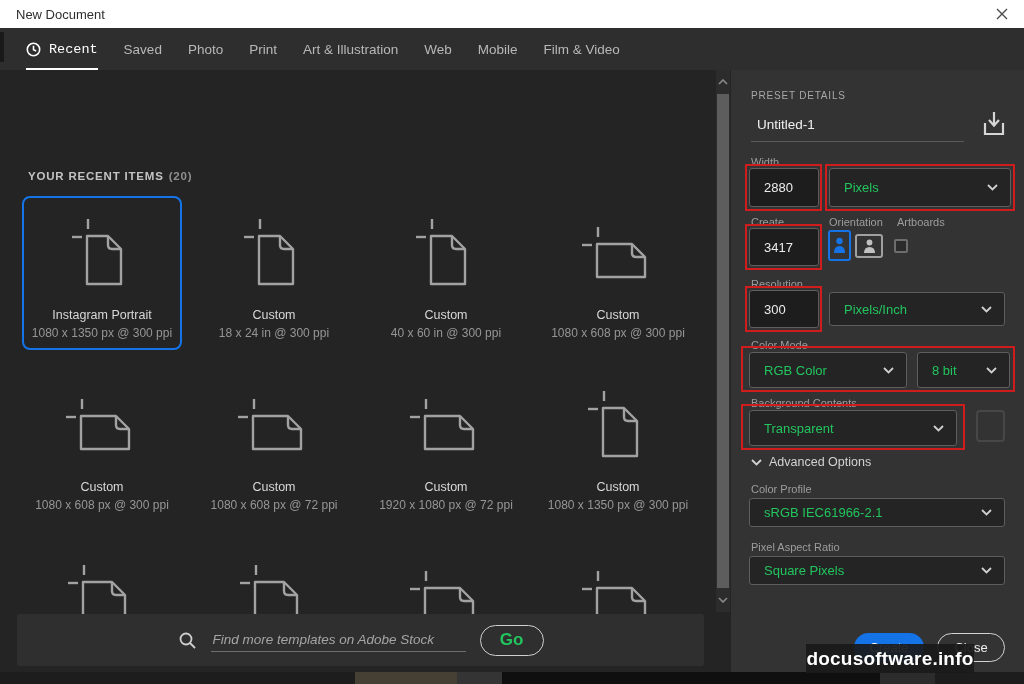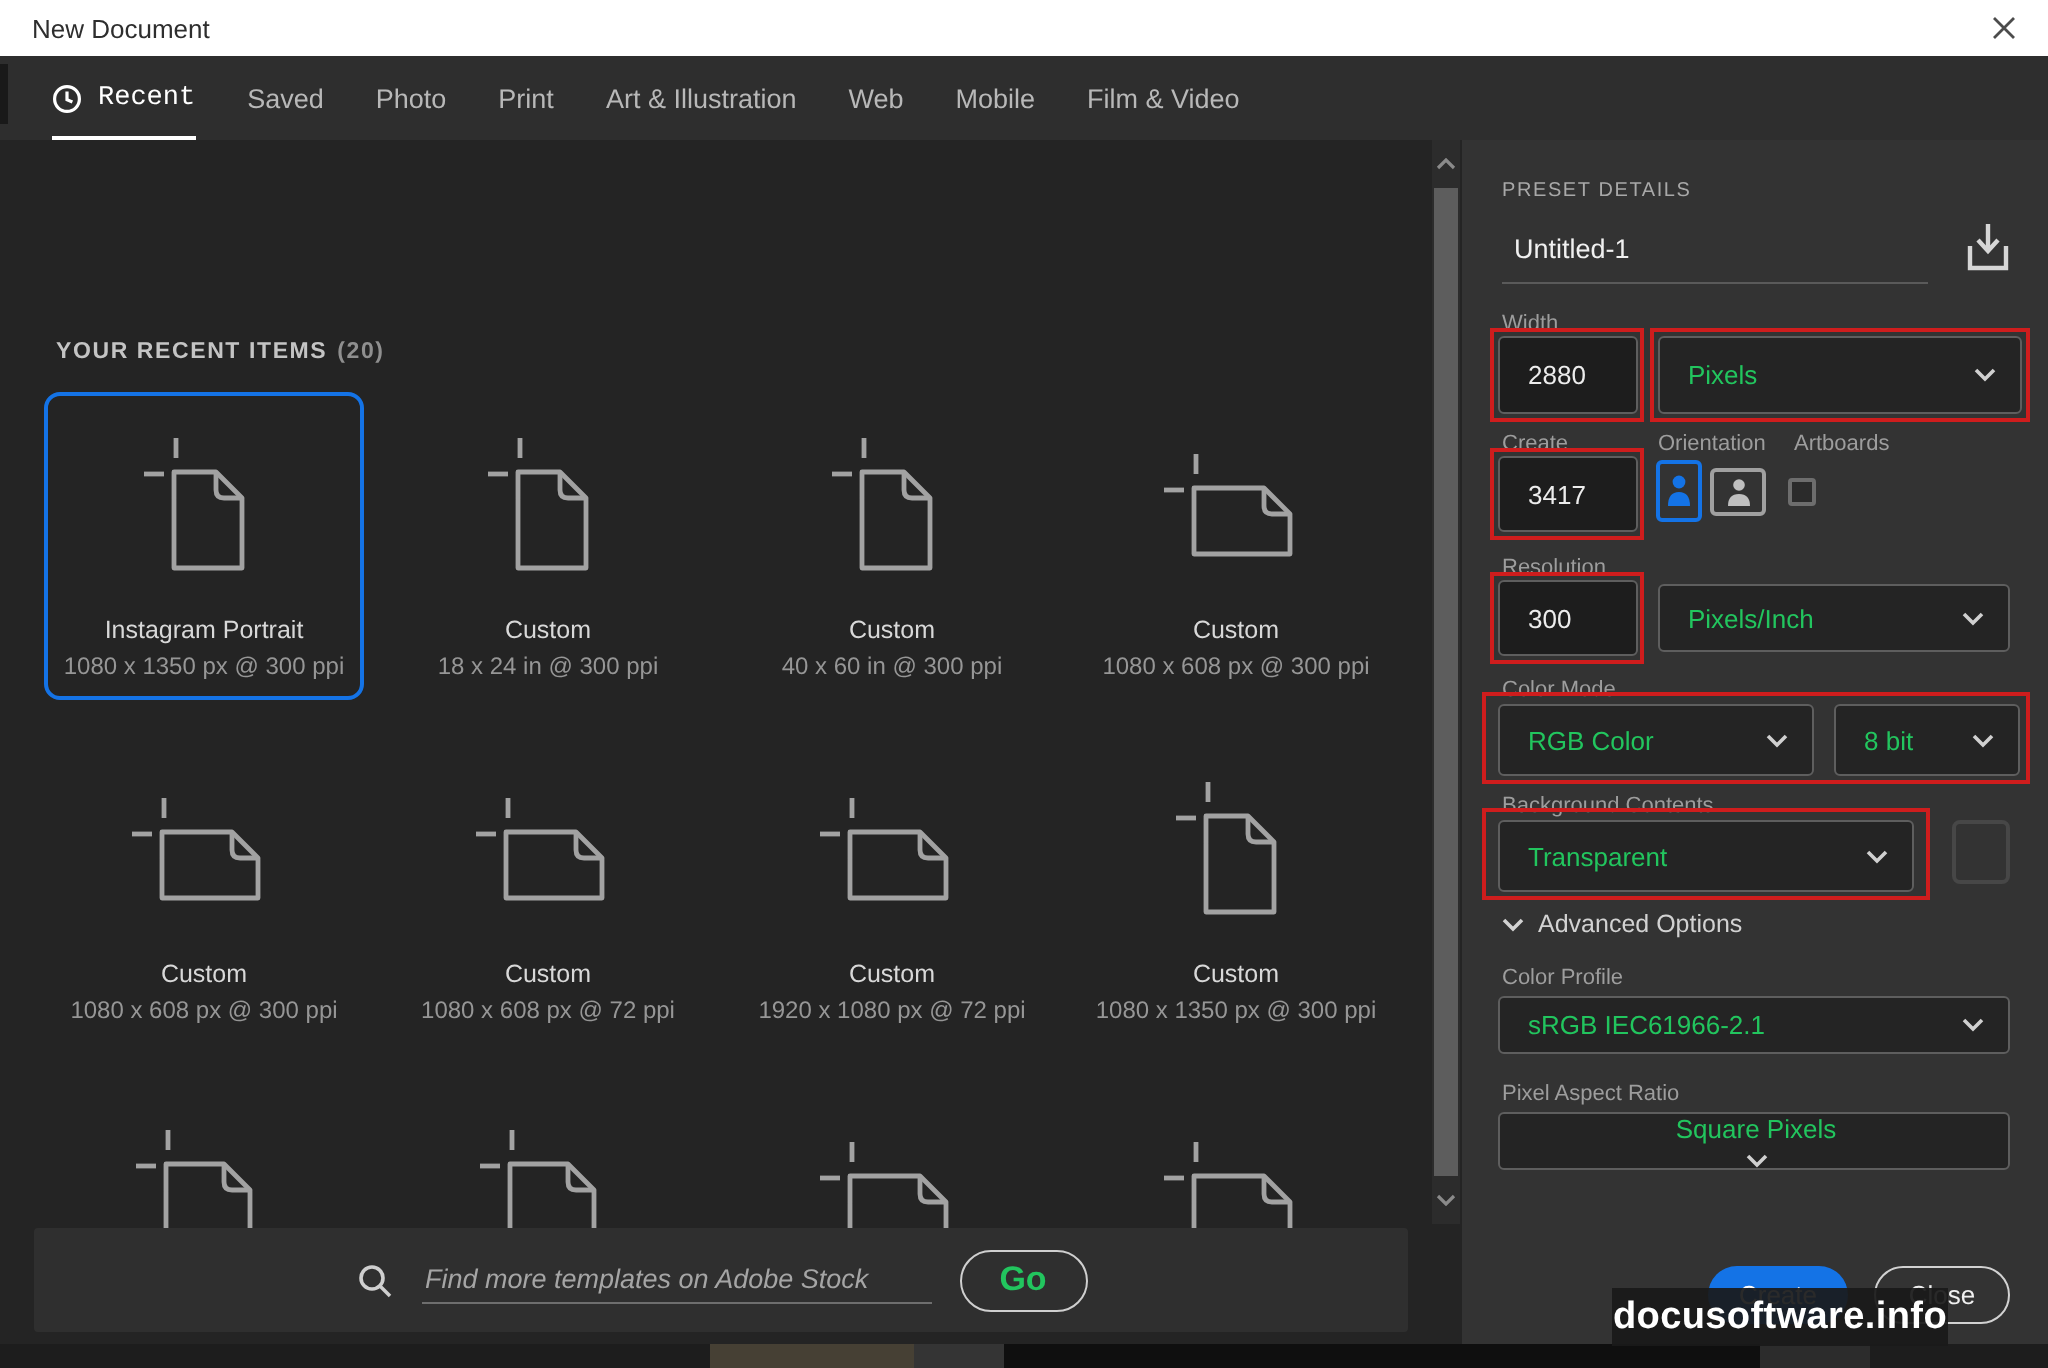--- a/index.html
+++ b/index.html
@@ -374,21 +374,21 @@
 
     <div class="p-abs p-label" style="left:20px; top:413px;">Color Profile</div>
     <div class="p-abs dropdown" style="left:18px; top:428px; width:256px; height:29px;">
       <span class="dd-label">sRGB IEC61966-2.1</span>
       <svg width="11" height="7" viewBox="0 0 11 7">
           <path d="M1 1 L5.5 5.5 L10 1" stroke="#d0d0d0" stroke-width="1.8" fill="none"></path>
         </svg>
     </div>
 
     <div class="p-abs p-label" style="left:20px; top:471px;">Pixel Aspect Ratio</div>
-    <div class="p-abs dropdown" style="left:18px; top:486px; width:256px; height:29px;flex-direction:column;">
+    <div class="p-abs dropdown" style="left:18px; top:486px; width:256px; height:29px;">
       <span class="dd-label">Square Pixels</span>
       <svg width="11" height="7" viewBox="0 0 11 7">
           <path d="M1 1 L5.5 5.5 L10 1" stroke="#d0d0d0" stroke-width="1.8" fill="none"></path>
         </svg>
     </div>
 
     <button class="p-abs create-btn" style="left:123px; top:563px; width:70px; height:29px;">Create</button>
     <button class="p-abs closebig-btn" style="left:206px; top:563px; width:68px; height:29px;">Close</button>
 
     <div class="annot" style="left:14px; top:94px; width:77px; height:47px;"></div>

